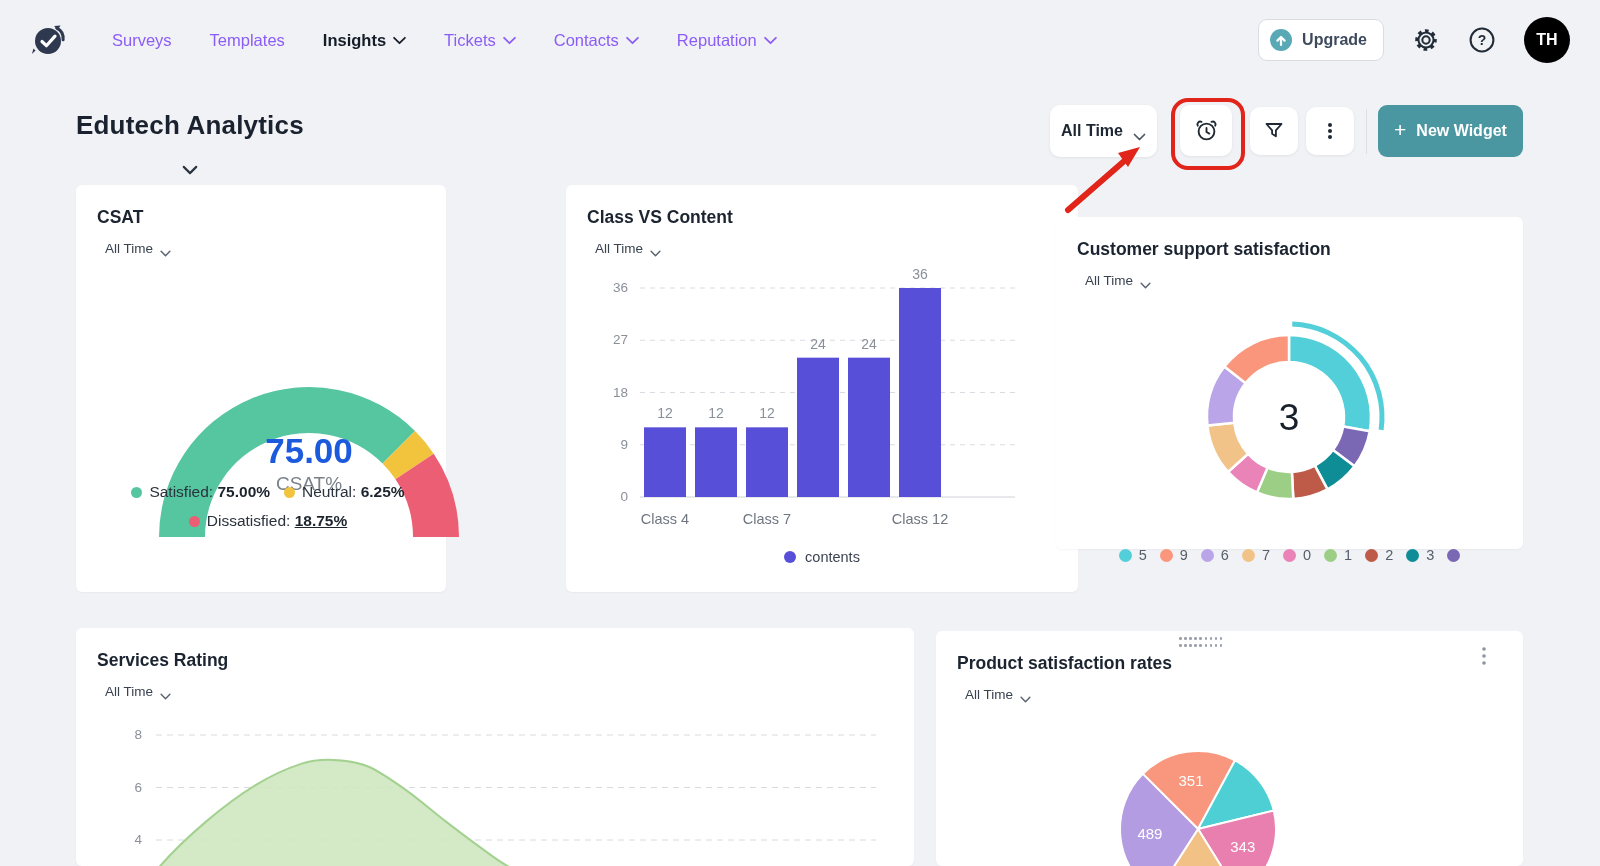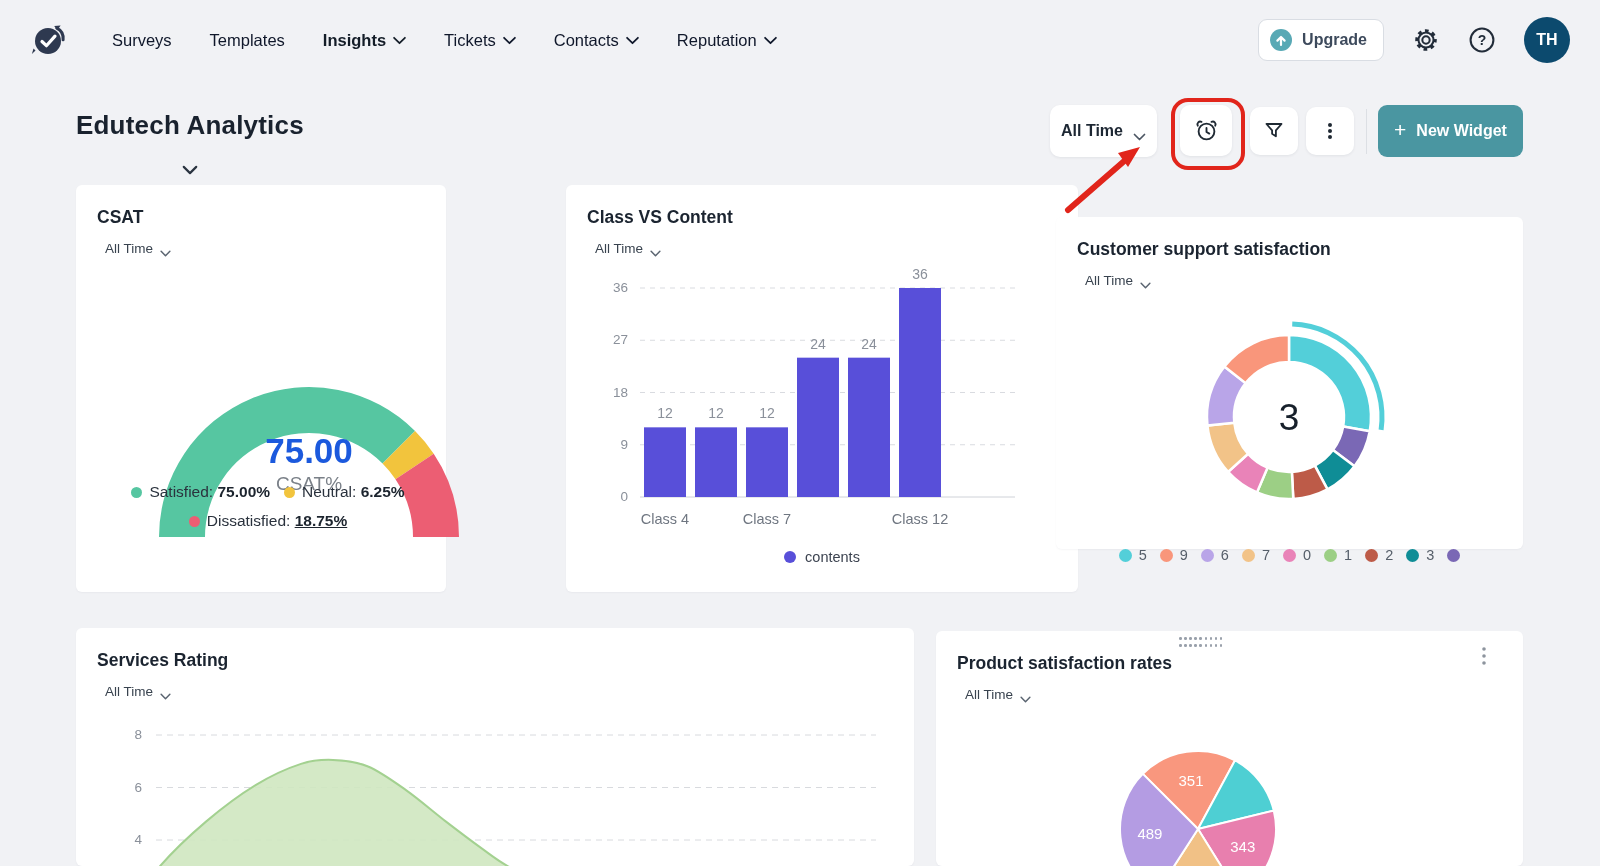--- a/index.html
+++ b/index.html
@@ -4,27 +4,27 @@
 <style>
   html,body{margin:0;padding:0;}
   body{font-family:"Liberation Sans","DejaVu Sans",sans-serif;background:#f1f2f5;}
   .app{position:relative;width:1600px;height:866px;overflow:hidden;background:#f1f2f5;}
   svg text{font-family:"Liberation Sans","DejaVu Sans",sans-serif;}
 
   
   .topnav{position:absolute;left:0;top:0;width:1600px;height:80px;display:flex;align-items:center;}
   .logo{margin-left:28px;width:44px;height:44px;cursor:pointer;}
   .navlinks{display:flex;align-items:center;gap:38px;margin-left:40px;}
-  .navitem{display:flex;align-items:center;gap:7px;font-size:16.5px;color:#0f172a;cursor:pointer;}
+  .navitem{display:flex;align-items:center;gap:7px;font-size:16.5px;color:#8b5cf6;cursor:pointer;}
   .navitem.active{color:#141d28;font-weight:700;}
   .navright{position:absolute;right:30px;top:0;height:80px;display:flex;align-items:center;gap:28px;}
   .upgrade{display:flex;align-items:center;gap:9px;background:#fff;border:1px solid #d9dde3;border-radius:9px;
            padding:8px 16px 8px 10px;font-size:16px;font-weight:700;color:#3d4a5c;cursor:pointer;font-family:inherit;}
   .navic{width:28px;height:28px;color:#222c39;cursor:pointer;}
-  .avatar{width:46px;height:46px;border-radius:50%;background:#0c4a6e;color:#fff;font-weight:700;font-size:16px;
+  .avatar{width:46px;height:46px;border-radius:50%;background:#000000;color:#fff;font-weight:700;font-size:16px;
           display:flex;align-items:center;justify-content:center;cursor:pointer;}
 
   
   .pagetitle{position:absolute;left:76px;top:110px;display:flex;align-items:center;gap:20px;flex-direction:column;}
   .pagetitle h1{margin:0;font-size:26px;font-weight:700;color:#19222e;letter-spacing:.2px;}
   .ctl{position:absolute;top:105px;background:#fff;border-radius:10px;box-shadow:0 1px 3px rgba(20,30,45,.07);cursor:pointer;}
   .timepill{left:1050px;width:107px;height:52px;display:flex;align-items:center;justify-content:center;gap:10px;
             font-size:16px;font-weight:700;color:#1d2733;}
   .iconbtn{display:flex;align-items:center;justify-content:center;color:#1f2933;}
   .btn-alarm{left:1180px;width:52px;height:51px;}

